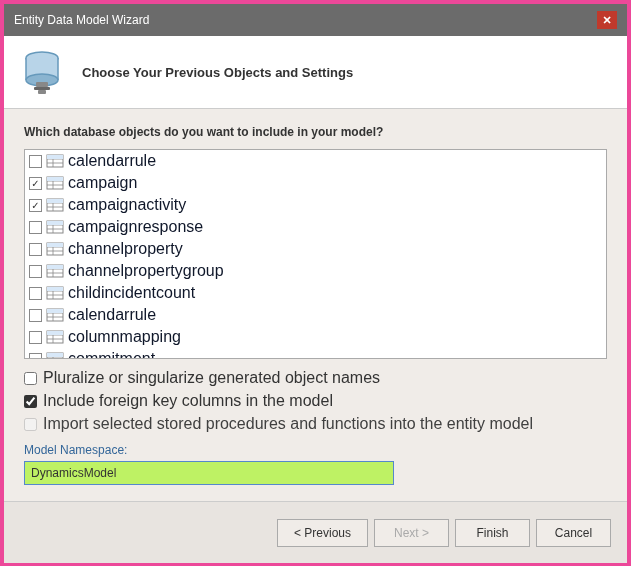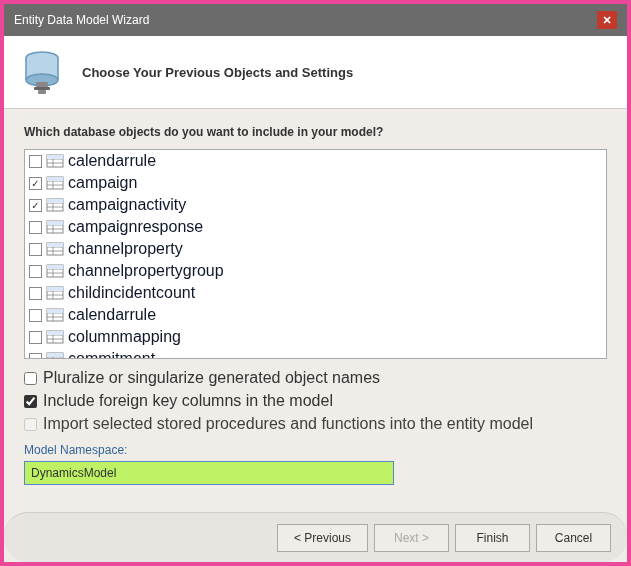--- a/index.html
+++ b/index.html
@@ -173,22 +173,21 @@
     }
     .footer {
       background: #e8e4e0;
       border-top: 1px solid #ccc;
       padding: 10px 16px;
       display: flex;
       align-items: center;
       justify-content: flex-end;
       gap: 6px;
       flex-shrink: 0;
-      height: 50px;
-      border-radius: 24px;
+      height: 62px;
     }
     .btn {
       padding: 5px 16px;
       font-size: 12px;
       border: 1px solid #aaa;
       background: #f0ece8;
       cursor: pointer;
       color: #333;
       min-width: 75px;
       height: 28px;

